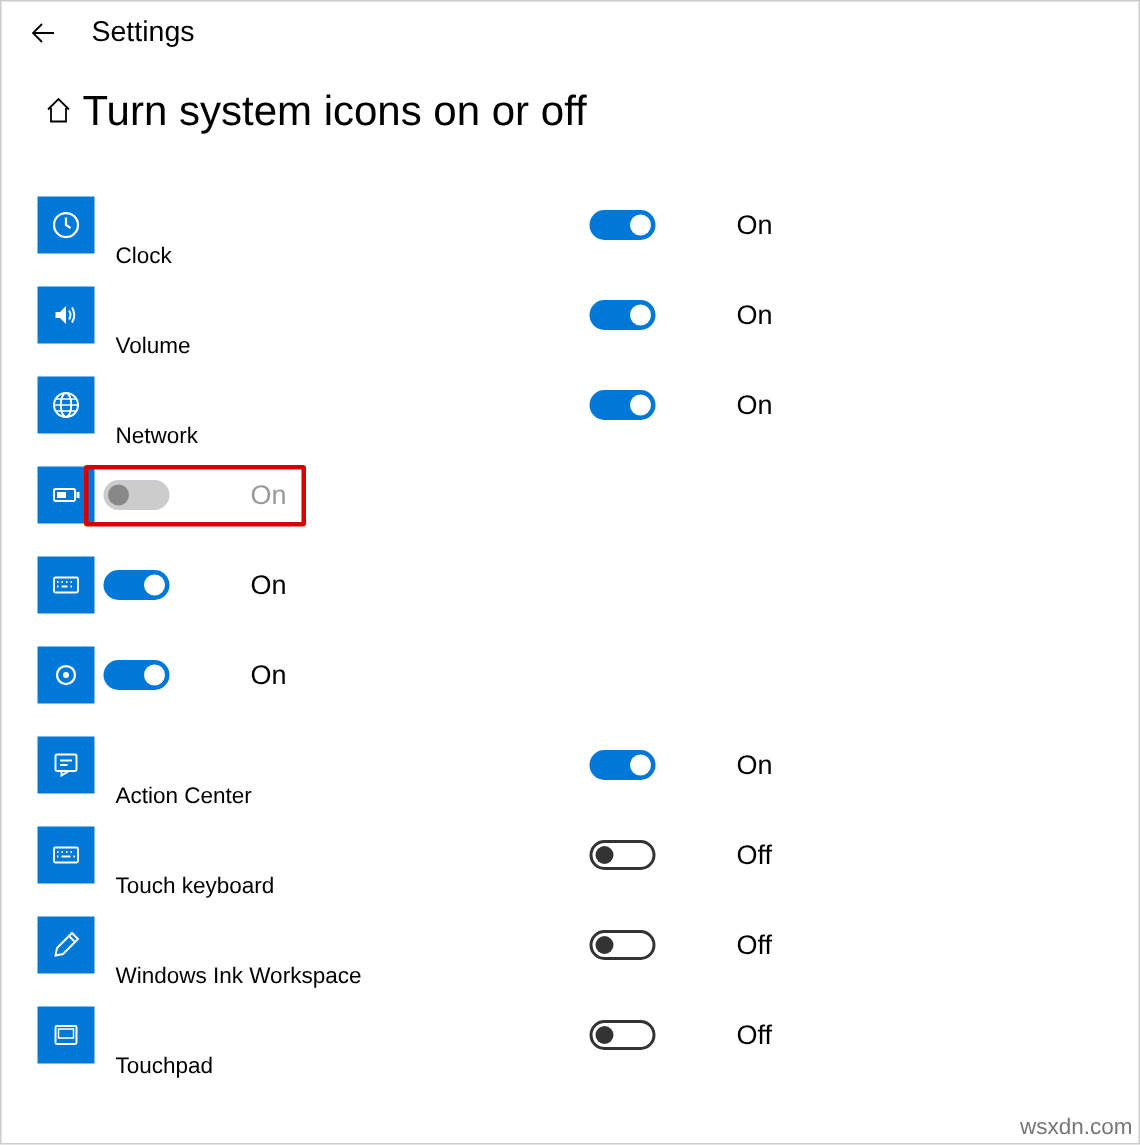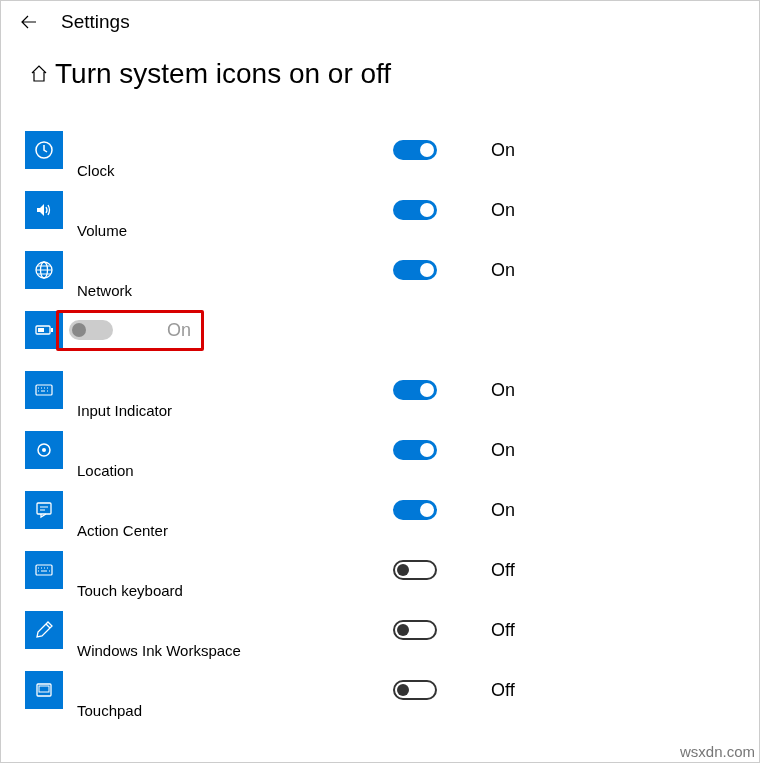--- a/index.html
+++ b/index.html
@@ -194,34 +194,32 @@
         <span class="toggle-label disabled">On</span>
       </div>
     </div>
     <div class="row">
       <div class="icon-tile">
         <svg viewBox="0 0 20 20">
           <rect x="2" y="5" width="16" height="10" rx="1" stroke="#fff" stroke-width="1.2" fill="none"></rect>
           <path d="M4 8 H5 M7 8 H8 M10 8 H11 M13 8 H14 M4 11 H5 M7 11 H11 M13 11 H14" stroke="#fff" stroke-width="1.2"></path>
         </svg>
       </div>
-      <span class="row-label">Input Indicator</span>
       <div class="toggle-wrap">
         <div class="toggle on"></div>
         <span class="toggle-label">On</span>
       </div>
     </div>
     <div class="row">
       <div class="icon-tile">
         <svg viewBox="0 0 20 20">
           <circle cx="10" cy="10" r="6" stroke="#fff" stroke-width="1.5" fill="none"></circle>
           <circle cx="10" cy="10" r="2" fill="#fff"></circle>
         </svg>
       </div>
-      <span class="row-label">Location</span>
       <div class="toggle-wrap">
         <div class="toggle on"></div>
         <span class="toggle-label">On</span>
       </div>
     </div>
     <div class="row">
       <div class="icon-tile">
         <svg viewBox="0 0 20 20">
           <rect x="3" y="3" width="14" height="11" rx="1" stroke="#fff" stroke-width="1.3" fill="none"></rect>
           <path d="M7 14 L7 17 L12 14" stroke="#fff" stroke-width="1.3" fill="none"></path>

